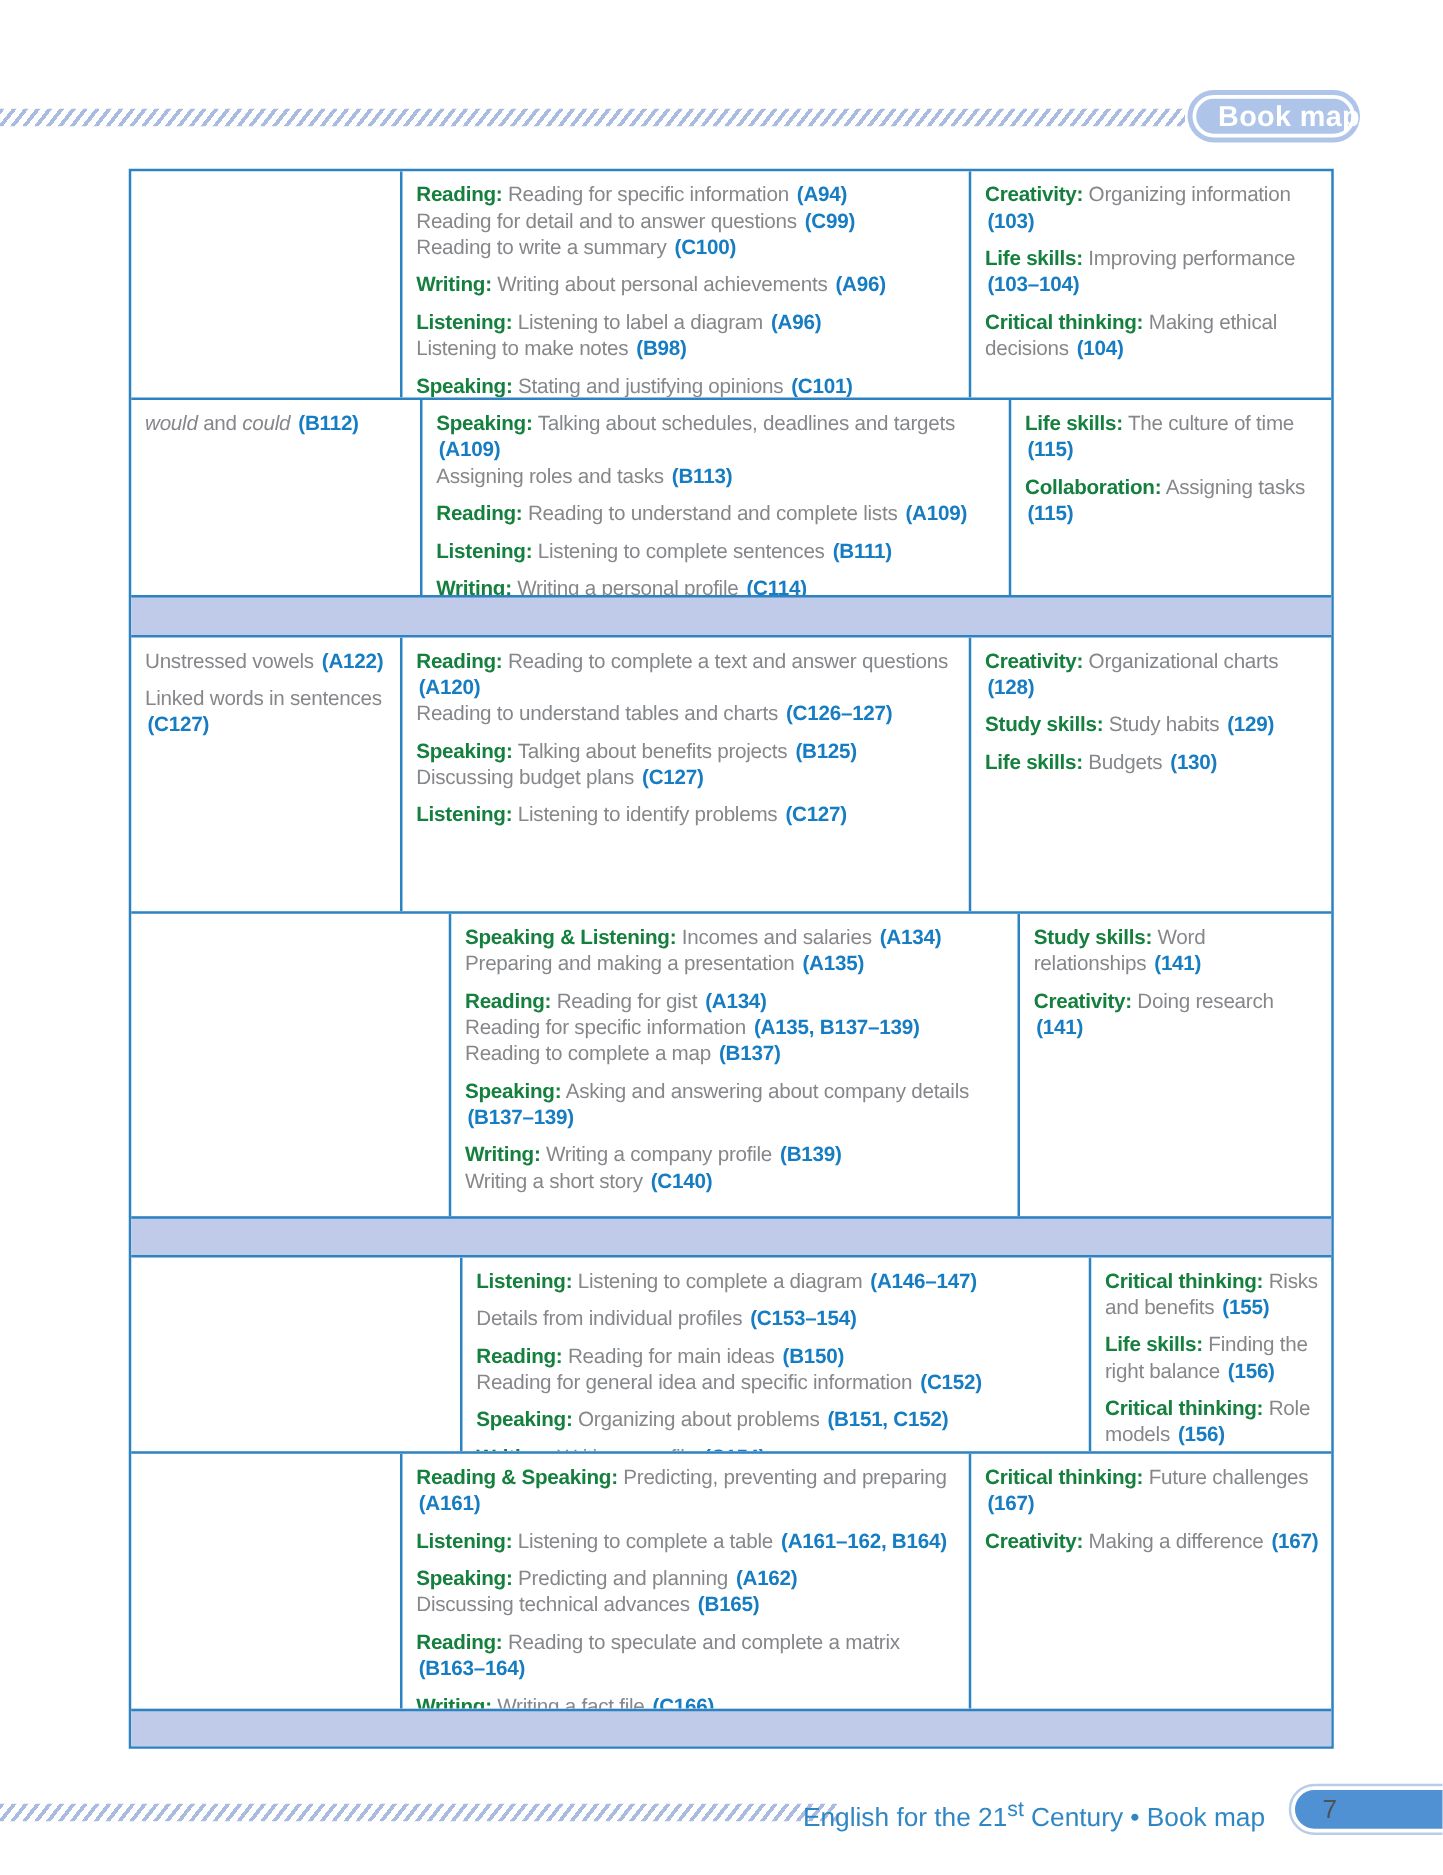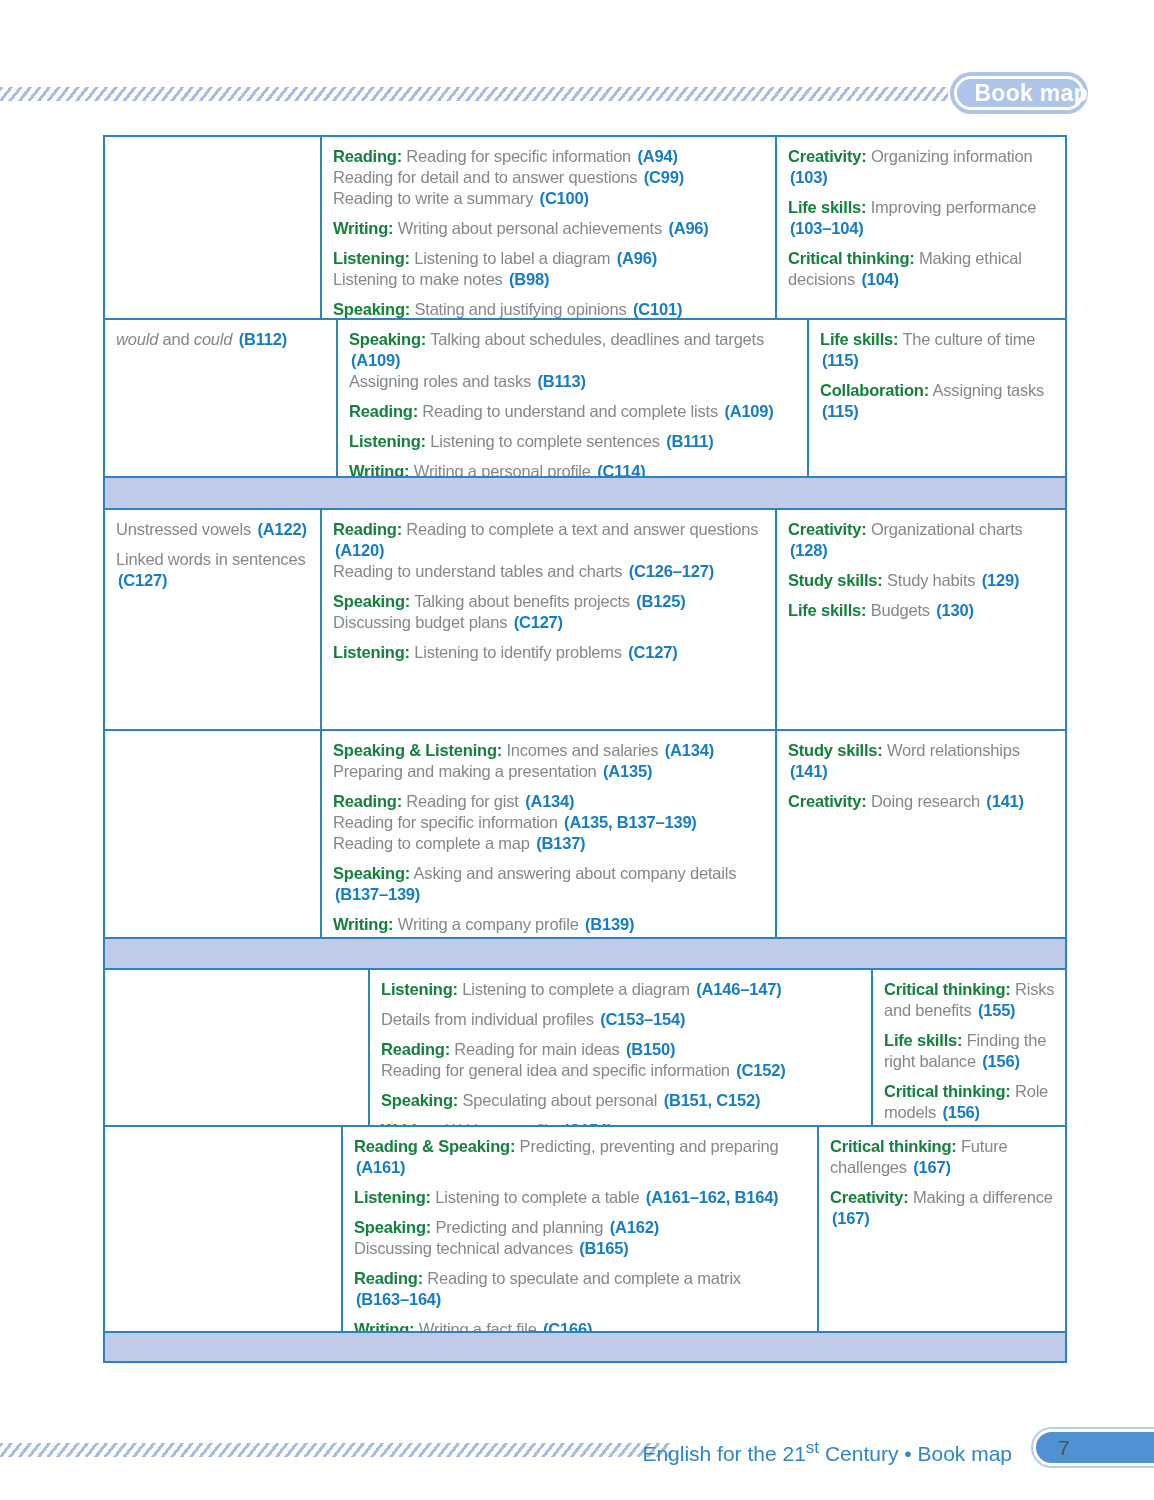--- a/index.html
+++ b/index.html
@@ -34,24 +34,24 @@
     position: absolute; left: 103px; top: 135px; width: 964px;
     border: 2px solid #2d82c2;
     display: flex; flex-direction: column;
   }
   .trow { display: flex; width: 100%; overflow: hidden; }
   .trow + .trow { border-top: 2px solid #2d82c2; }
   .trow:nth-child(1) { height: 181px; }
   .trow:nth-child(2) { height: 158px; gap: 16px; }
   .trow:nth-child(3) { height: 32px; }
   .trow:nth-child(4) { height: 221px; }
-  .trow:nth-child(5) { height: 208px; }
+  .trow:nth-child(5) { height: 244px; padding-left: 39px; }
   .trow:nth-child(6) { height: 31px; }
   .trow:nth-child(7) { height: 157px; gap: 48px; }
-  .trow:nth-child(8) { height: 206px; gap: 21px; }
+  .trow:nth-child(8) { height: 206px; }
   .trow:nth-child(9) { height: 30px; }
   .band { background: #bfcbe8; }
 
   .cell { padding: 9px 10px 8px 11px; overflow: hidden; }
   .cell-phonology { width: 215px; }
   .cell-skills { width: 455px; border-left: 2px solid #2d82c2; }
   .cell-competencies { flex: 1; border-left: 2px solid #2d82c2; }
 
   .group + .group { margin-top: 9px; }
   .line { font-size: 16.5px; line-height: 21px; letter-spacing: -0.2px; color: #85878a; }
@@ -222,21 +222,21 @@
           <div class="line"><span class="seg-b">Listening:</span><span class="seg-p"> Listening to complete a diagram </span><span class="seg-c">(A146–147)</span></div>
         </div>
         <div class="group">
           <div class="line"><span class="seg-p">Details from individual profiles </span><span class="seg-c">(C153–154)</span></div>
         </div>
         <div class="group">
           <div class="line"><span class="seg-b">Reading:</span><span class="seg-p"> Reading for main ideas </span><span class="seg-c">(B150)</span></div>
           <div class="line"><span class="seg-p">Reading for general idea and specific information </span><span class="seg-c">(C152)</span></div>
         </div>
         <div class="group">
-          <div class="line"><span class="seg-b">Speaking:</span><span class="seg-p"> Speculating about personal </span><span class="seg-c">(B151, C152)</span></div>
+          <div class="line"><span class="seg-b">Speaking:</span><span class="seg-p"> Organizing about problems </span><span class="seg-c">(B151, C152)</span></div>
         </div>
         <div class="group">
           <div class="line"><span class="seg-b">Writing:</span><span class="seg-p"> Writing a profile </span><span class="seg-c">(C154)</span></div>
         </div>
       </div>
       <div class="cell cell-competencies">
         <div class="group">
           <div class="line"><span class="seg-b">Critical thinking:</span><span class="seg-p"> Risks and benefits </span><span class="seg-c">(155)</span></div>
         </div>
         <div class="group">

